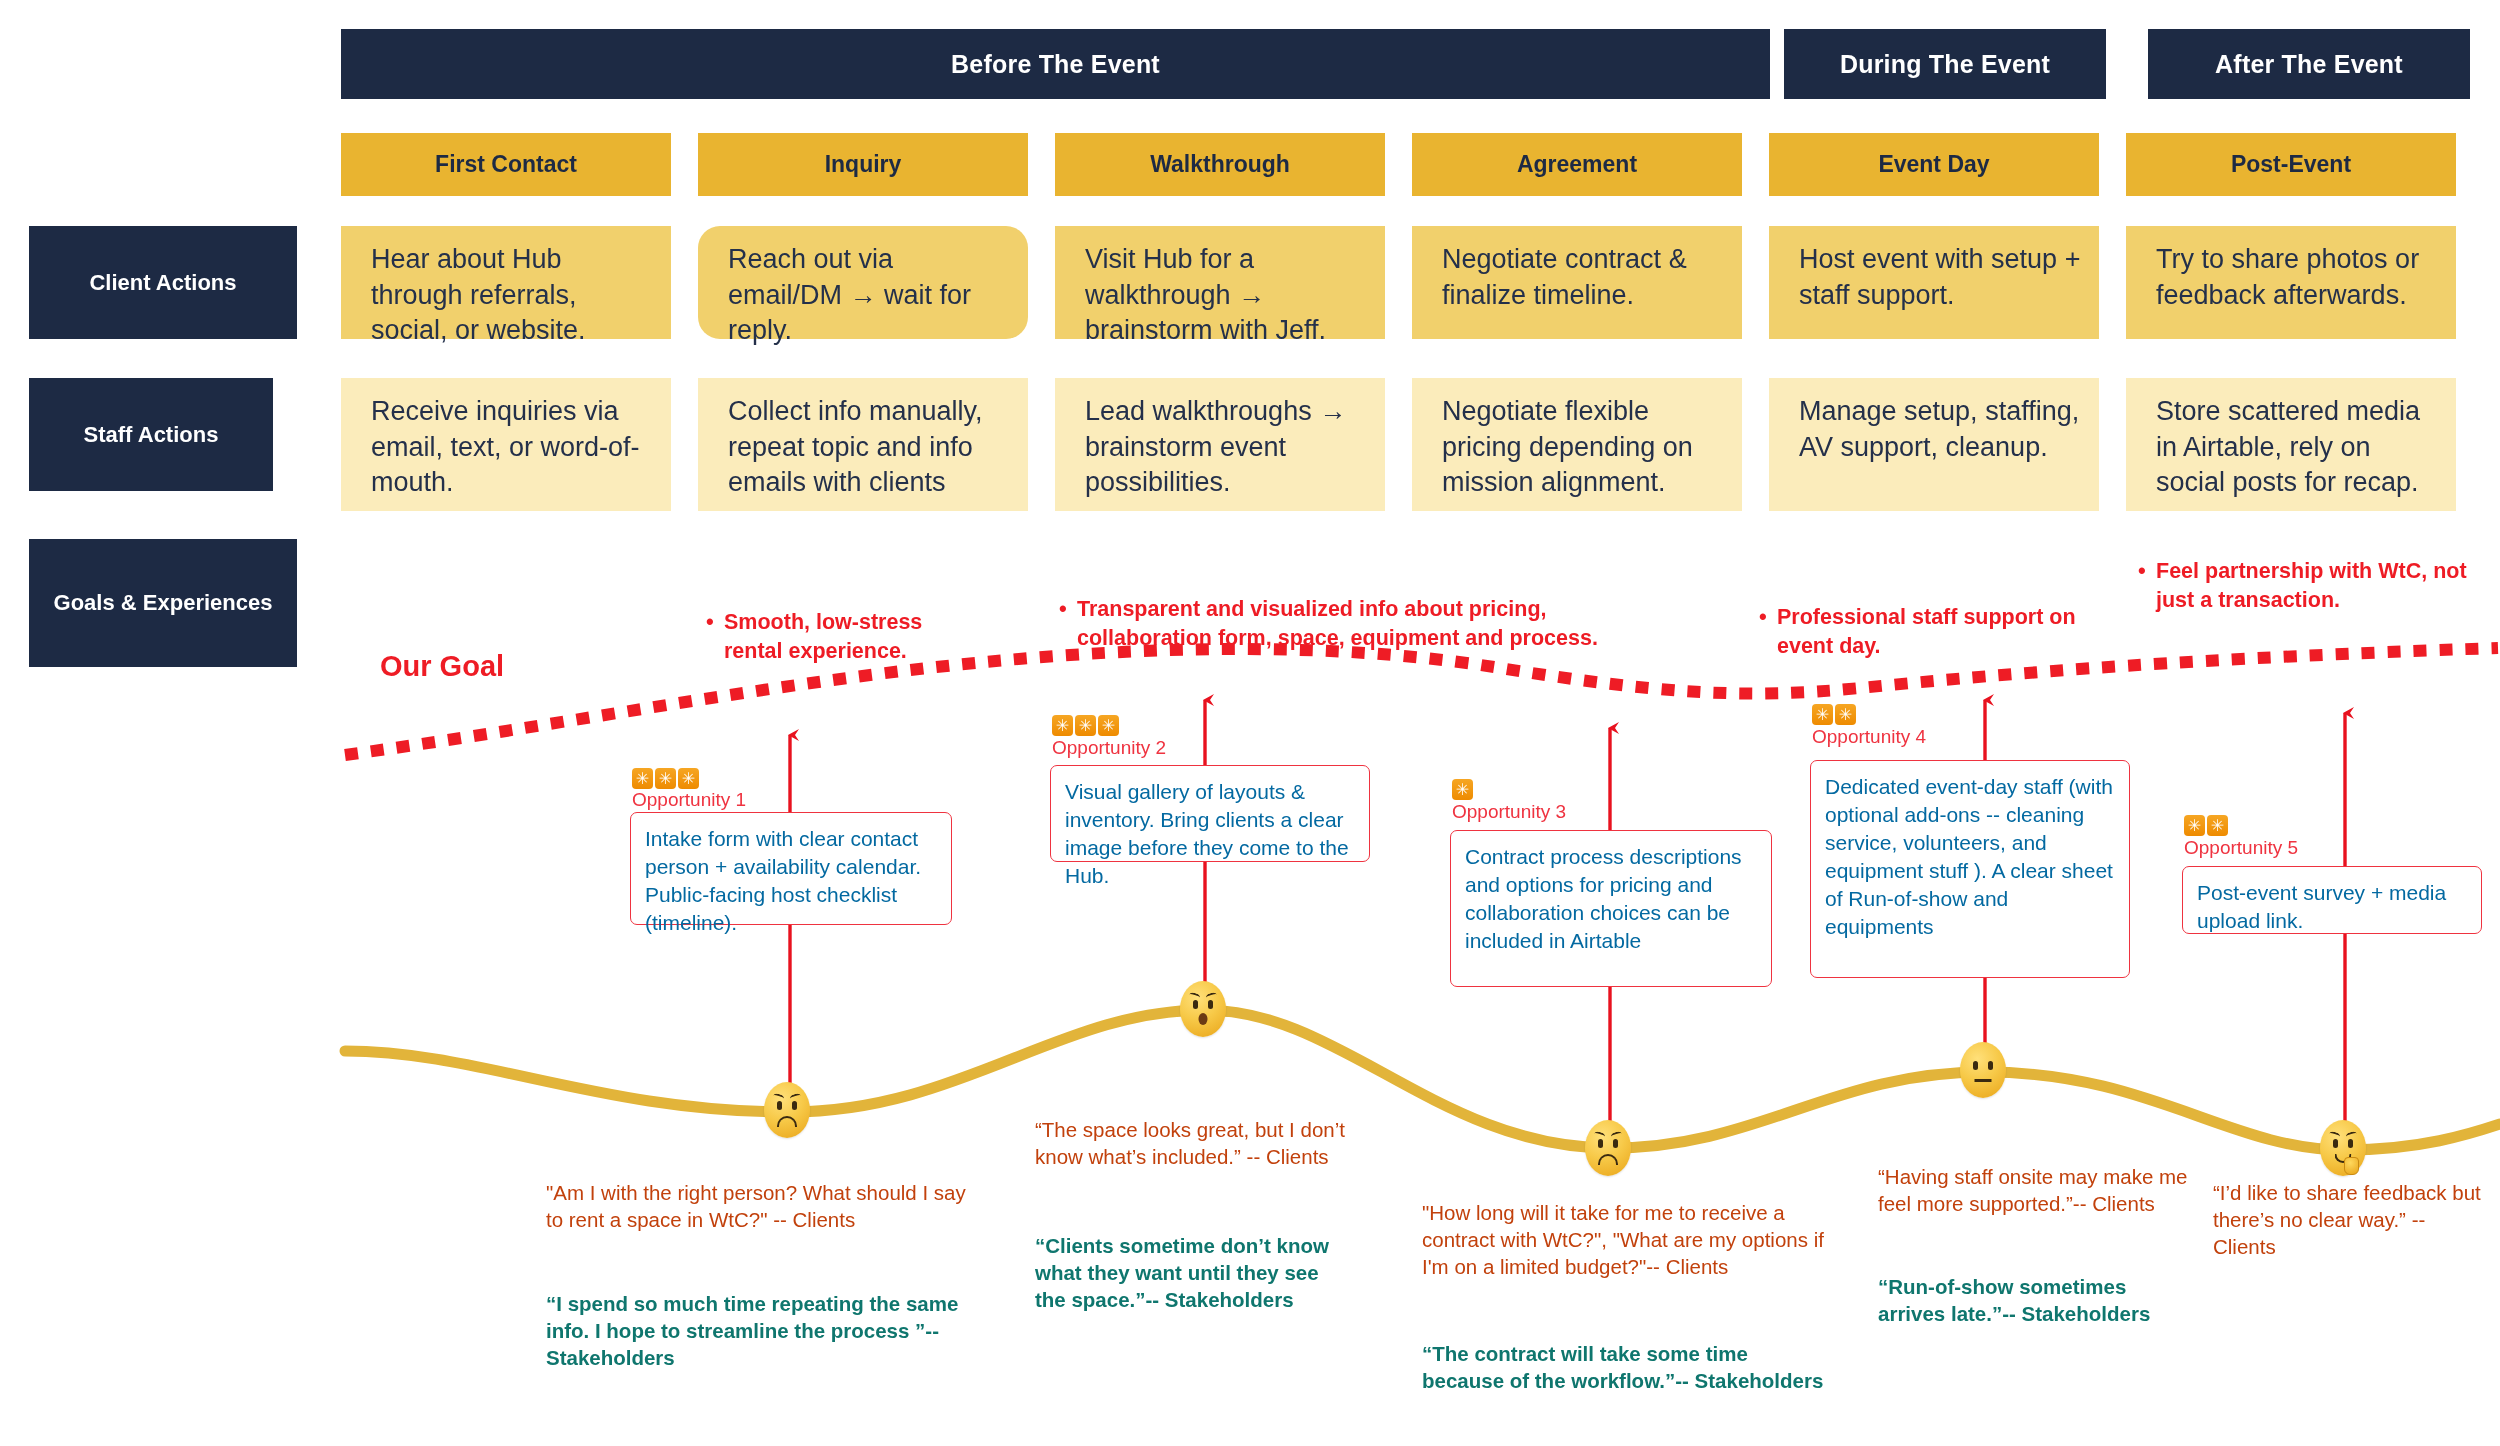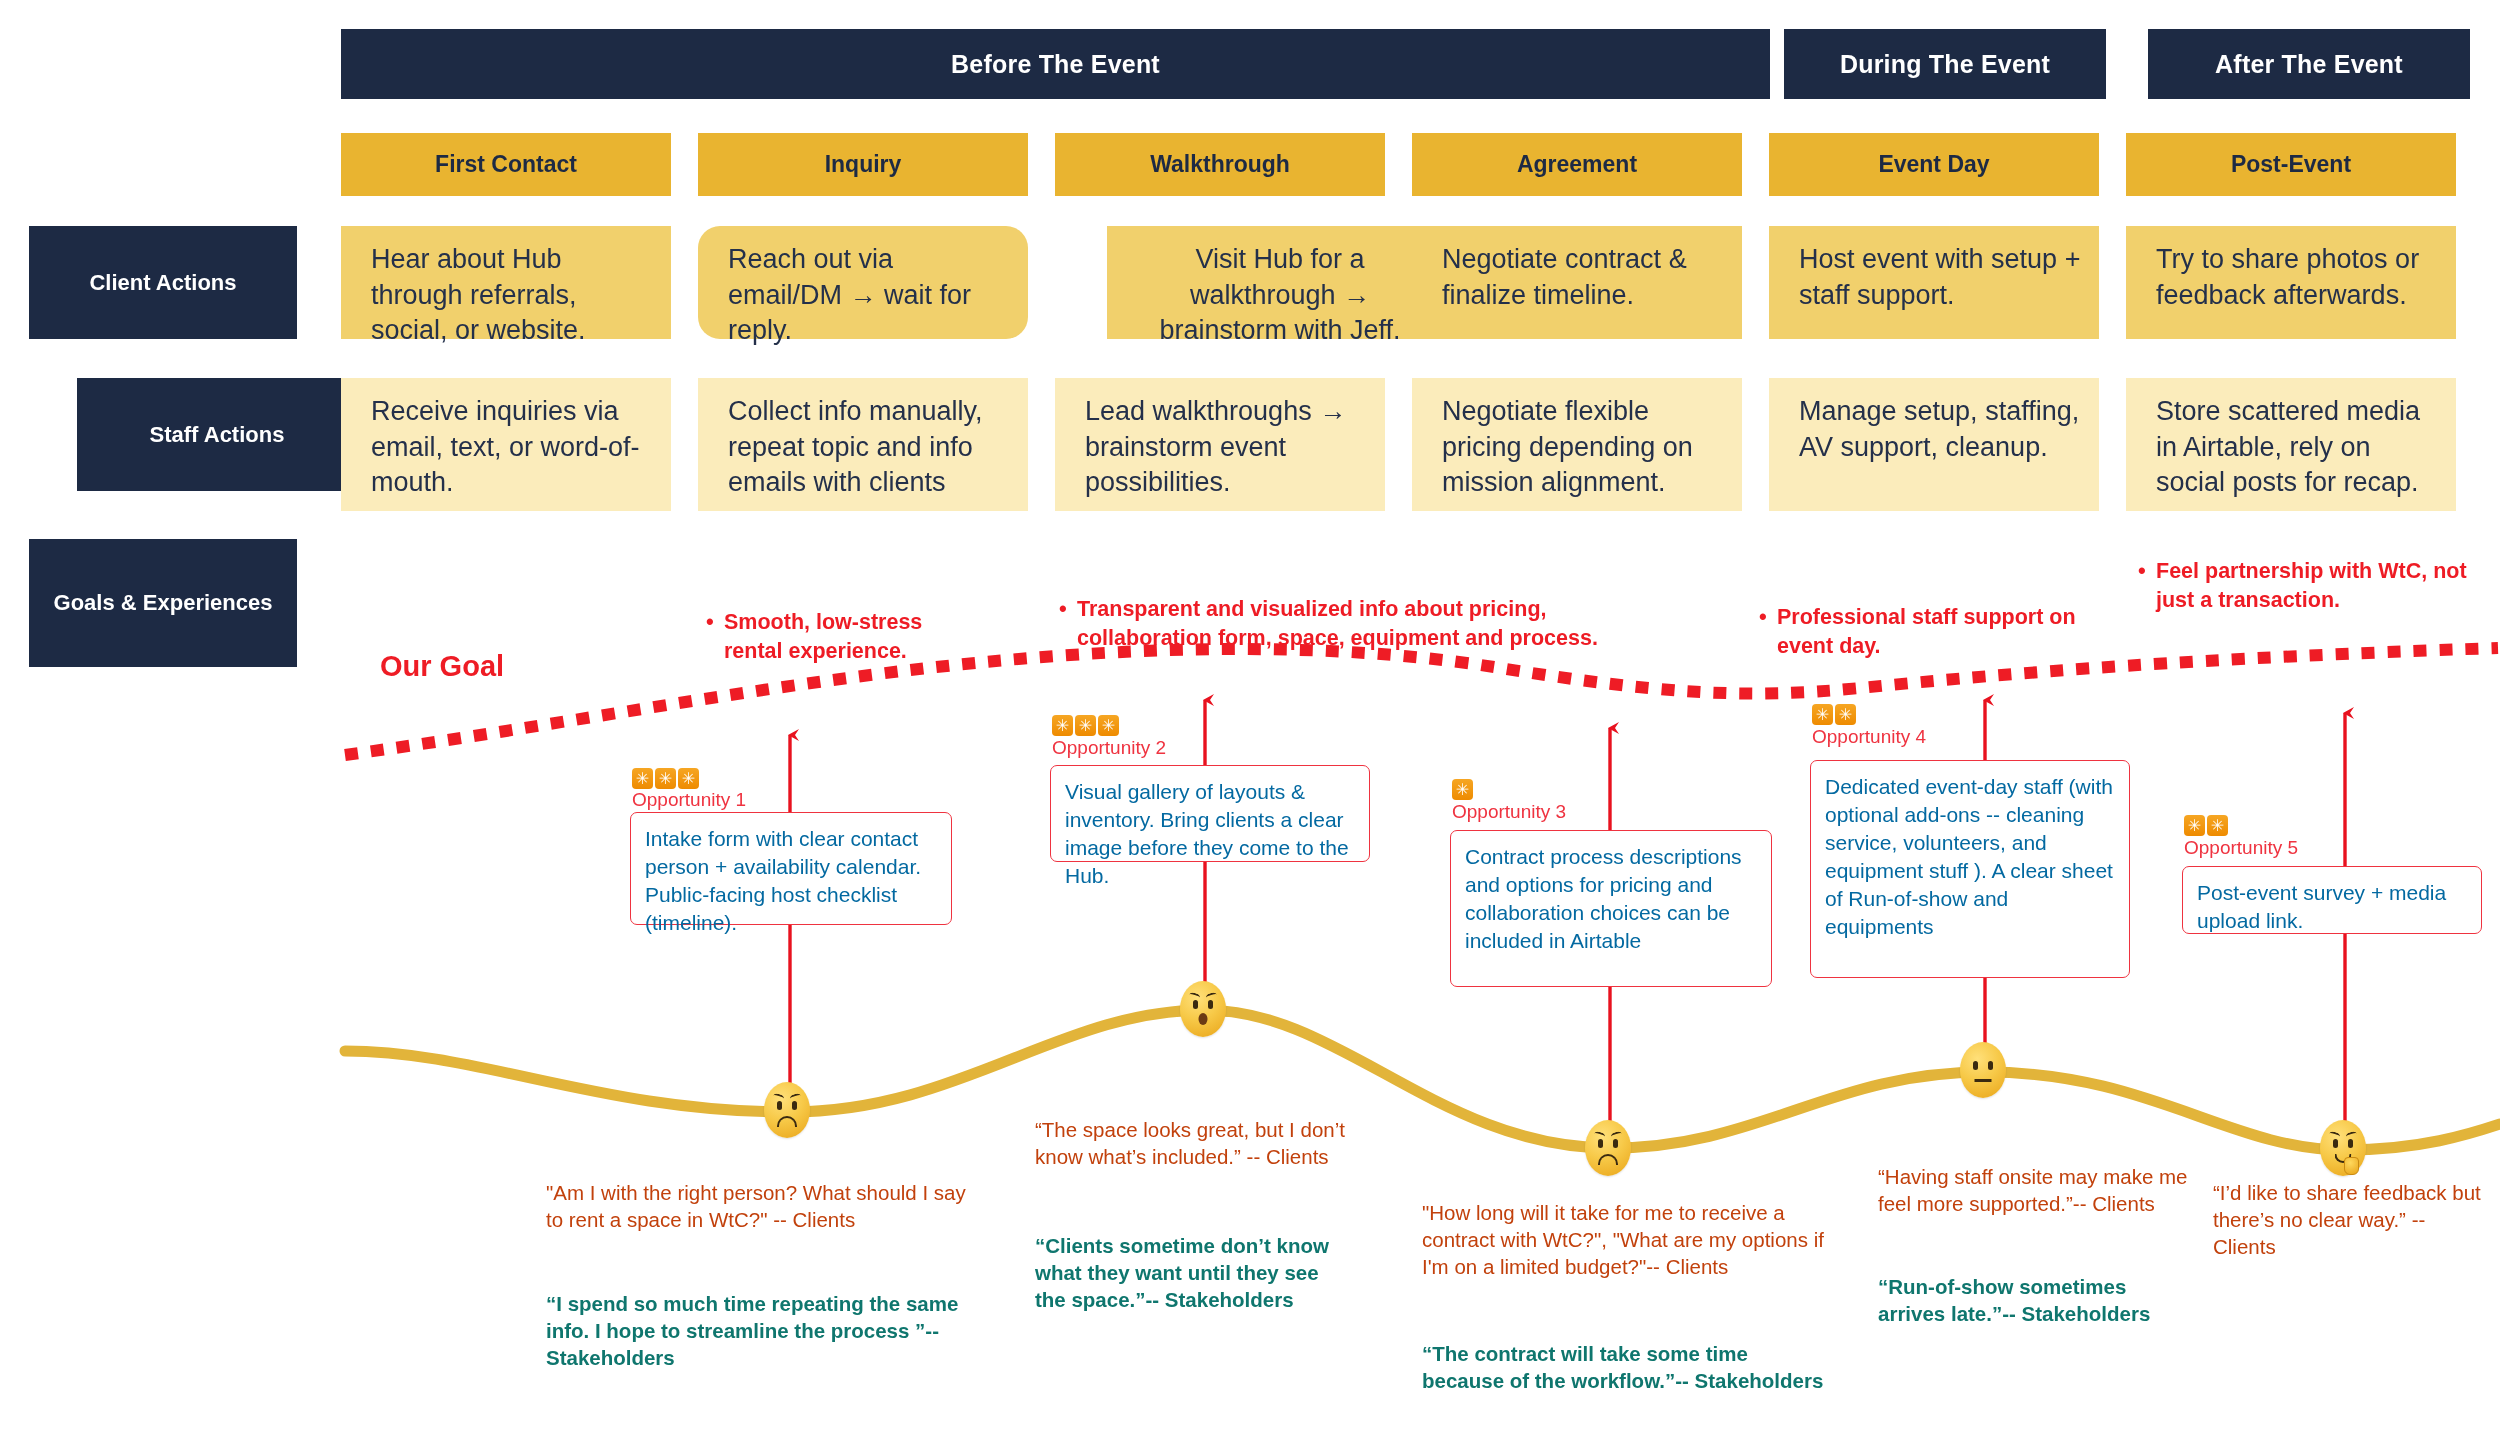--- a/index.html
+++ b/index.html
@@ -199,30 +199,30 @@
   <div class="abs stagecell" style="left:1769px; top:133px; width:330px; height:63px;">
     <span>Event Day</span>
   </div>
   <div class="abs stagecell" style="left:2126px; top:133px; width:330px; height:63px;">
     <span>Post-Event</span>
   </div>
 
   <div class="abs rowlabel" style="left:29px; top:226px; width:268px; height:113px;">
     <span>Client Actions</span>
   </div>
-  <div class="abs rowlabel" style="left:29px; top:378px; width:280px; height:113px;margin-left:48px;">
+  <div class="abs rowlabel" style="left:29px; top:378px; width:244px; height:113px;">
     <span>Staff Actions</span>
   </div>
   <div class="abs rowlabel" style="left:29px; top:539px; width:268px; height:128px;">
     <span>Goals &amp; Experiences</span>
   </div>
 
   <div class="abs cell cell-client" style="left:341px; top:226px; width:330px; height:113px;">Hear about Hub through referrals, social, or website.</div>
   <div class="abs cell cell-client" style="left:698px; top:226px; width:330px; height:113px;border-radius:22px;">Reach out via email/DM → wait for reply.</div>
-  <div class="abs cell cell-client" style="left:1107px; top:226px; width:330px; height:113px;text-align:center;">Visit Hub for a walkthrough → brainstorm with Jeff.</div>
+  <div class="abs cell cell-client" style="left:1055px; top:226px; width:330px; height:113px;">Visit Hub for a walkthrough → brainstorm with Jeff.</div>
   <div class="abs cell cell-client" style="left:1412px; top:226px; width:330px; height:113px;">Negotiate contract &amp; finalize timeline.</div>
   <div class="abs cell cell-client" style="left:1769px; top:226px; width:330px; height:113px;">Host event with setup + staff support.</div>
   <div class="abs cell cell-client" style="left:2126px; top:226px; width:330px; height:113px;">Try to share photos or feedback afterwards.</div>
 
   <div class="abs cell cell-staff" style="left:341px; top:378px; width:330px; height:133px;">Receive inquiries via email, text, or word-of-mouth.</div>
   <div class="abs cell cell-staff" style="left:698px; top:378px; width:330px; height:133px;">Collect info manually, repeat topic and info emails with clients</div>
   <div class="abs cell cell-staff" style="left:1055px; top:378px; width:330px; height:133px;">Lead walkthroughs → brainstorm event possibilities.</div>
   <div class="abs cell cell-staff" style="left:1412px; top:378px; width:330px; height:133px;">Negotiate flexible pricing depending on mission alignment.</div>
   <div class="abs cell cell-staff" style="left:1769px; top:378px; width:330px; height:133px;">Manage setup, staffing, AV support, cleanup.</div>
   <div class="abs cell cell-staff" style="left:2126px; top:378px; width:330px; height:133px;">Store scattered media in Airtable, rely on social posts for recap.</div>

